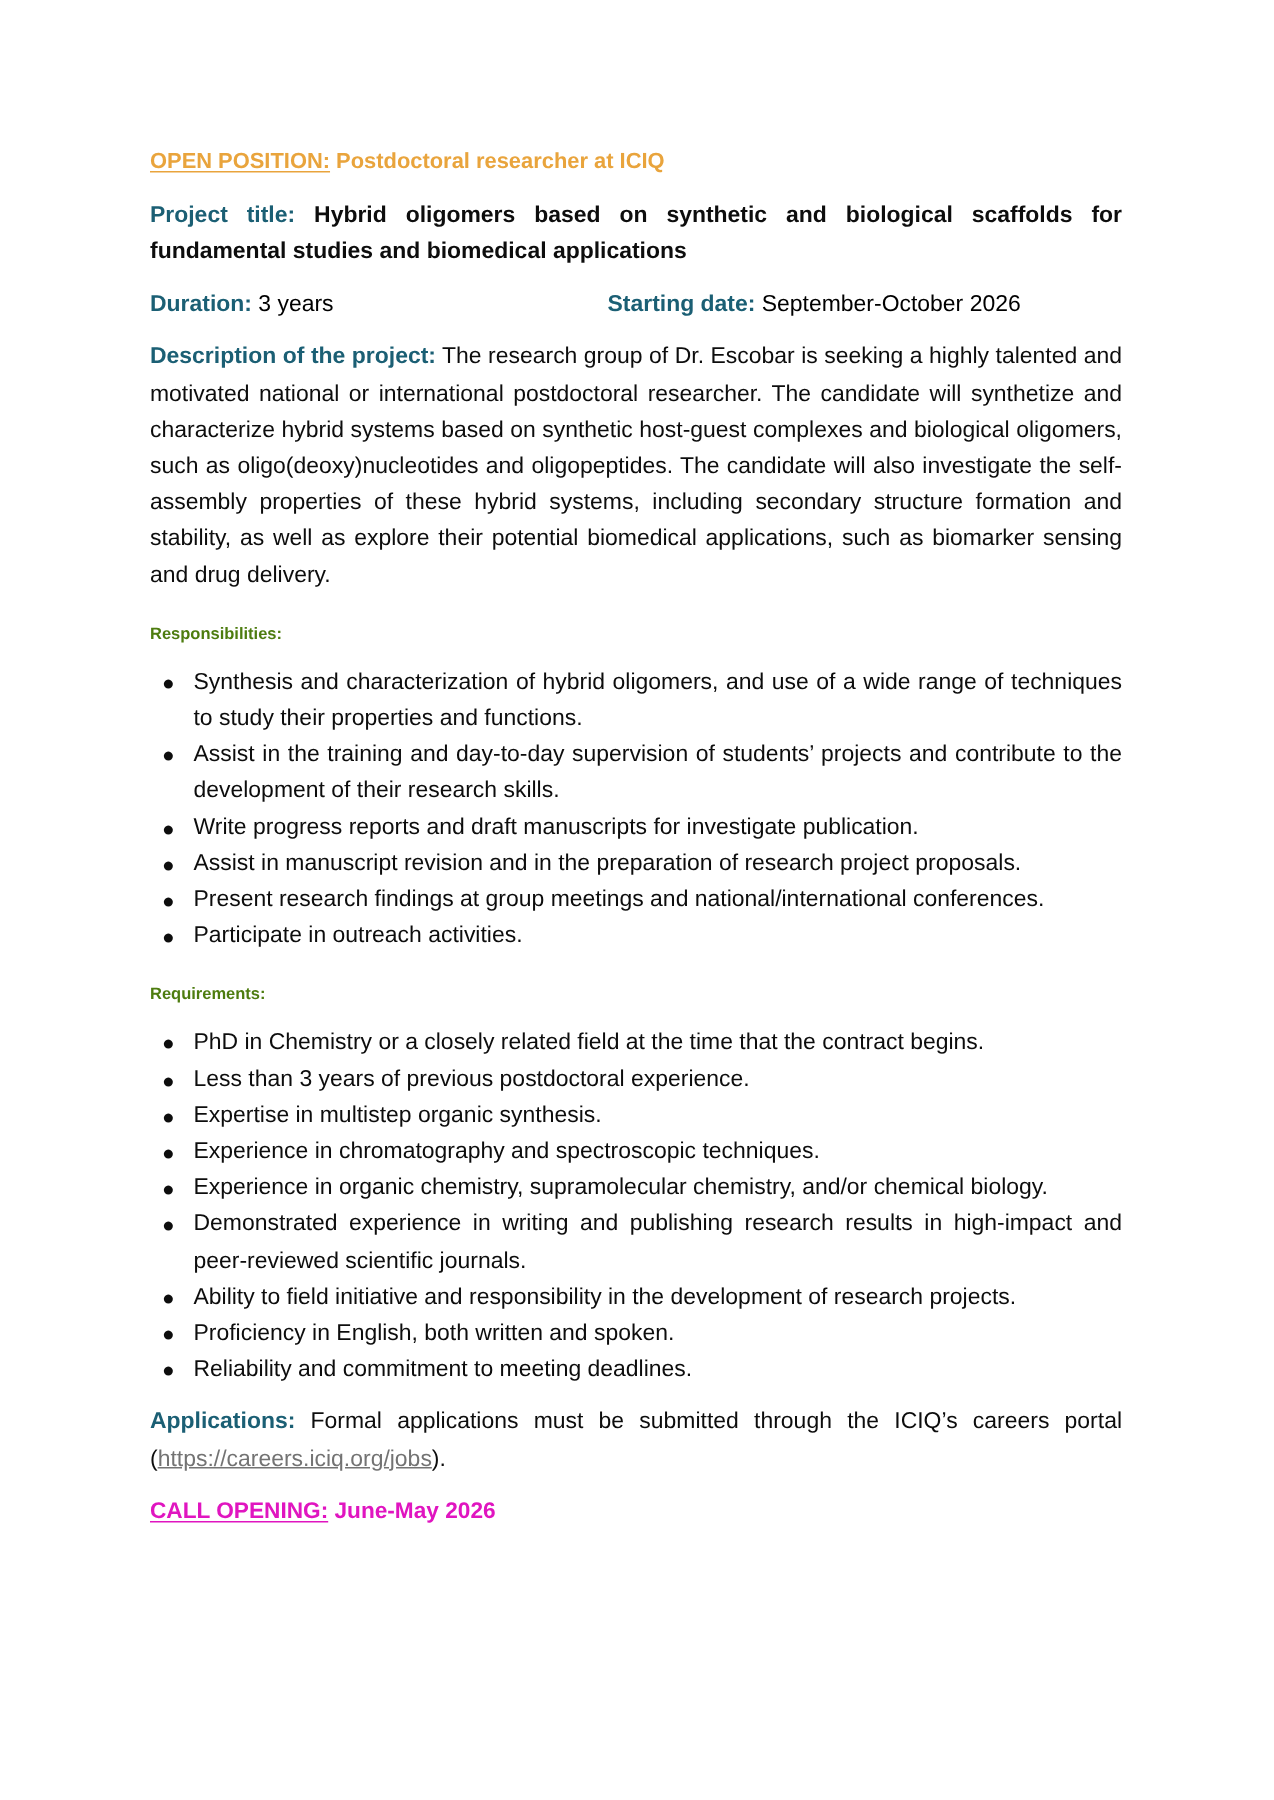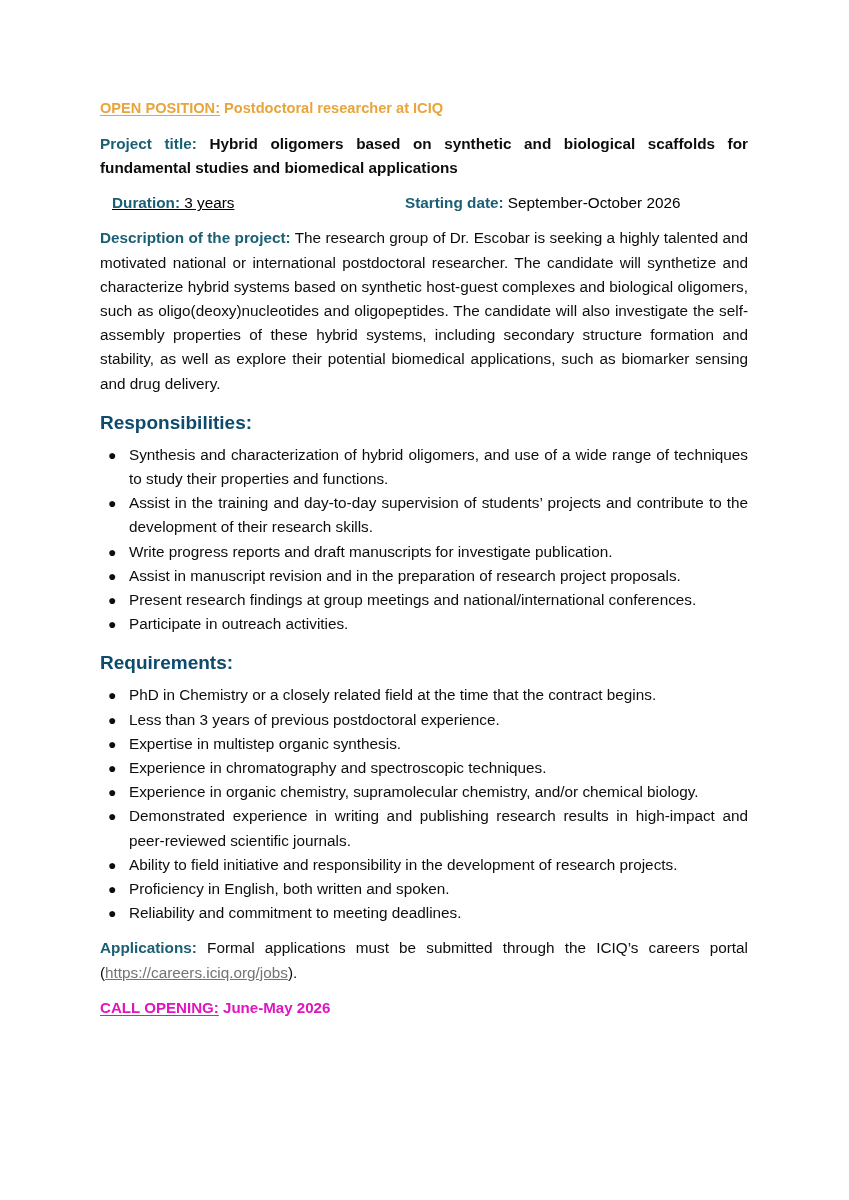--- a/index.html
+++ b/index.html
@@ -61,39 +61,38 @@
   
   .duration-row {
     font-size: 15.3px;
     line-height: 24px;
     margin: 0 0 11px 0;
     position: relative;
     height: 24px;
   }
   .duration-left {
     position: absolute;
-    left: 12px;
+    left: 0;
     top: 0;
     white-space: nowrap;
-    text-decoration: underline;
   }
   .duration-right {
     position: absolute;
     left: 305px;
     top: 0;
     white-space: nowrap;
     text-align: right;
   }
 
   
   .section-heading {
-    font-size: 19px;
+    font-size: 11px;
     line-height: 22px;
     font-weight: bold;
-    color: #0c4a6e;
+    color: #4d7c0f;
     margin: 16px 0 9px 0;
   }
 
   
   ul.bullets {
     list-style: none;
     margin: 0 0 11px 0;
     padding: 0;
   }
   ul.bullets li {

